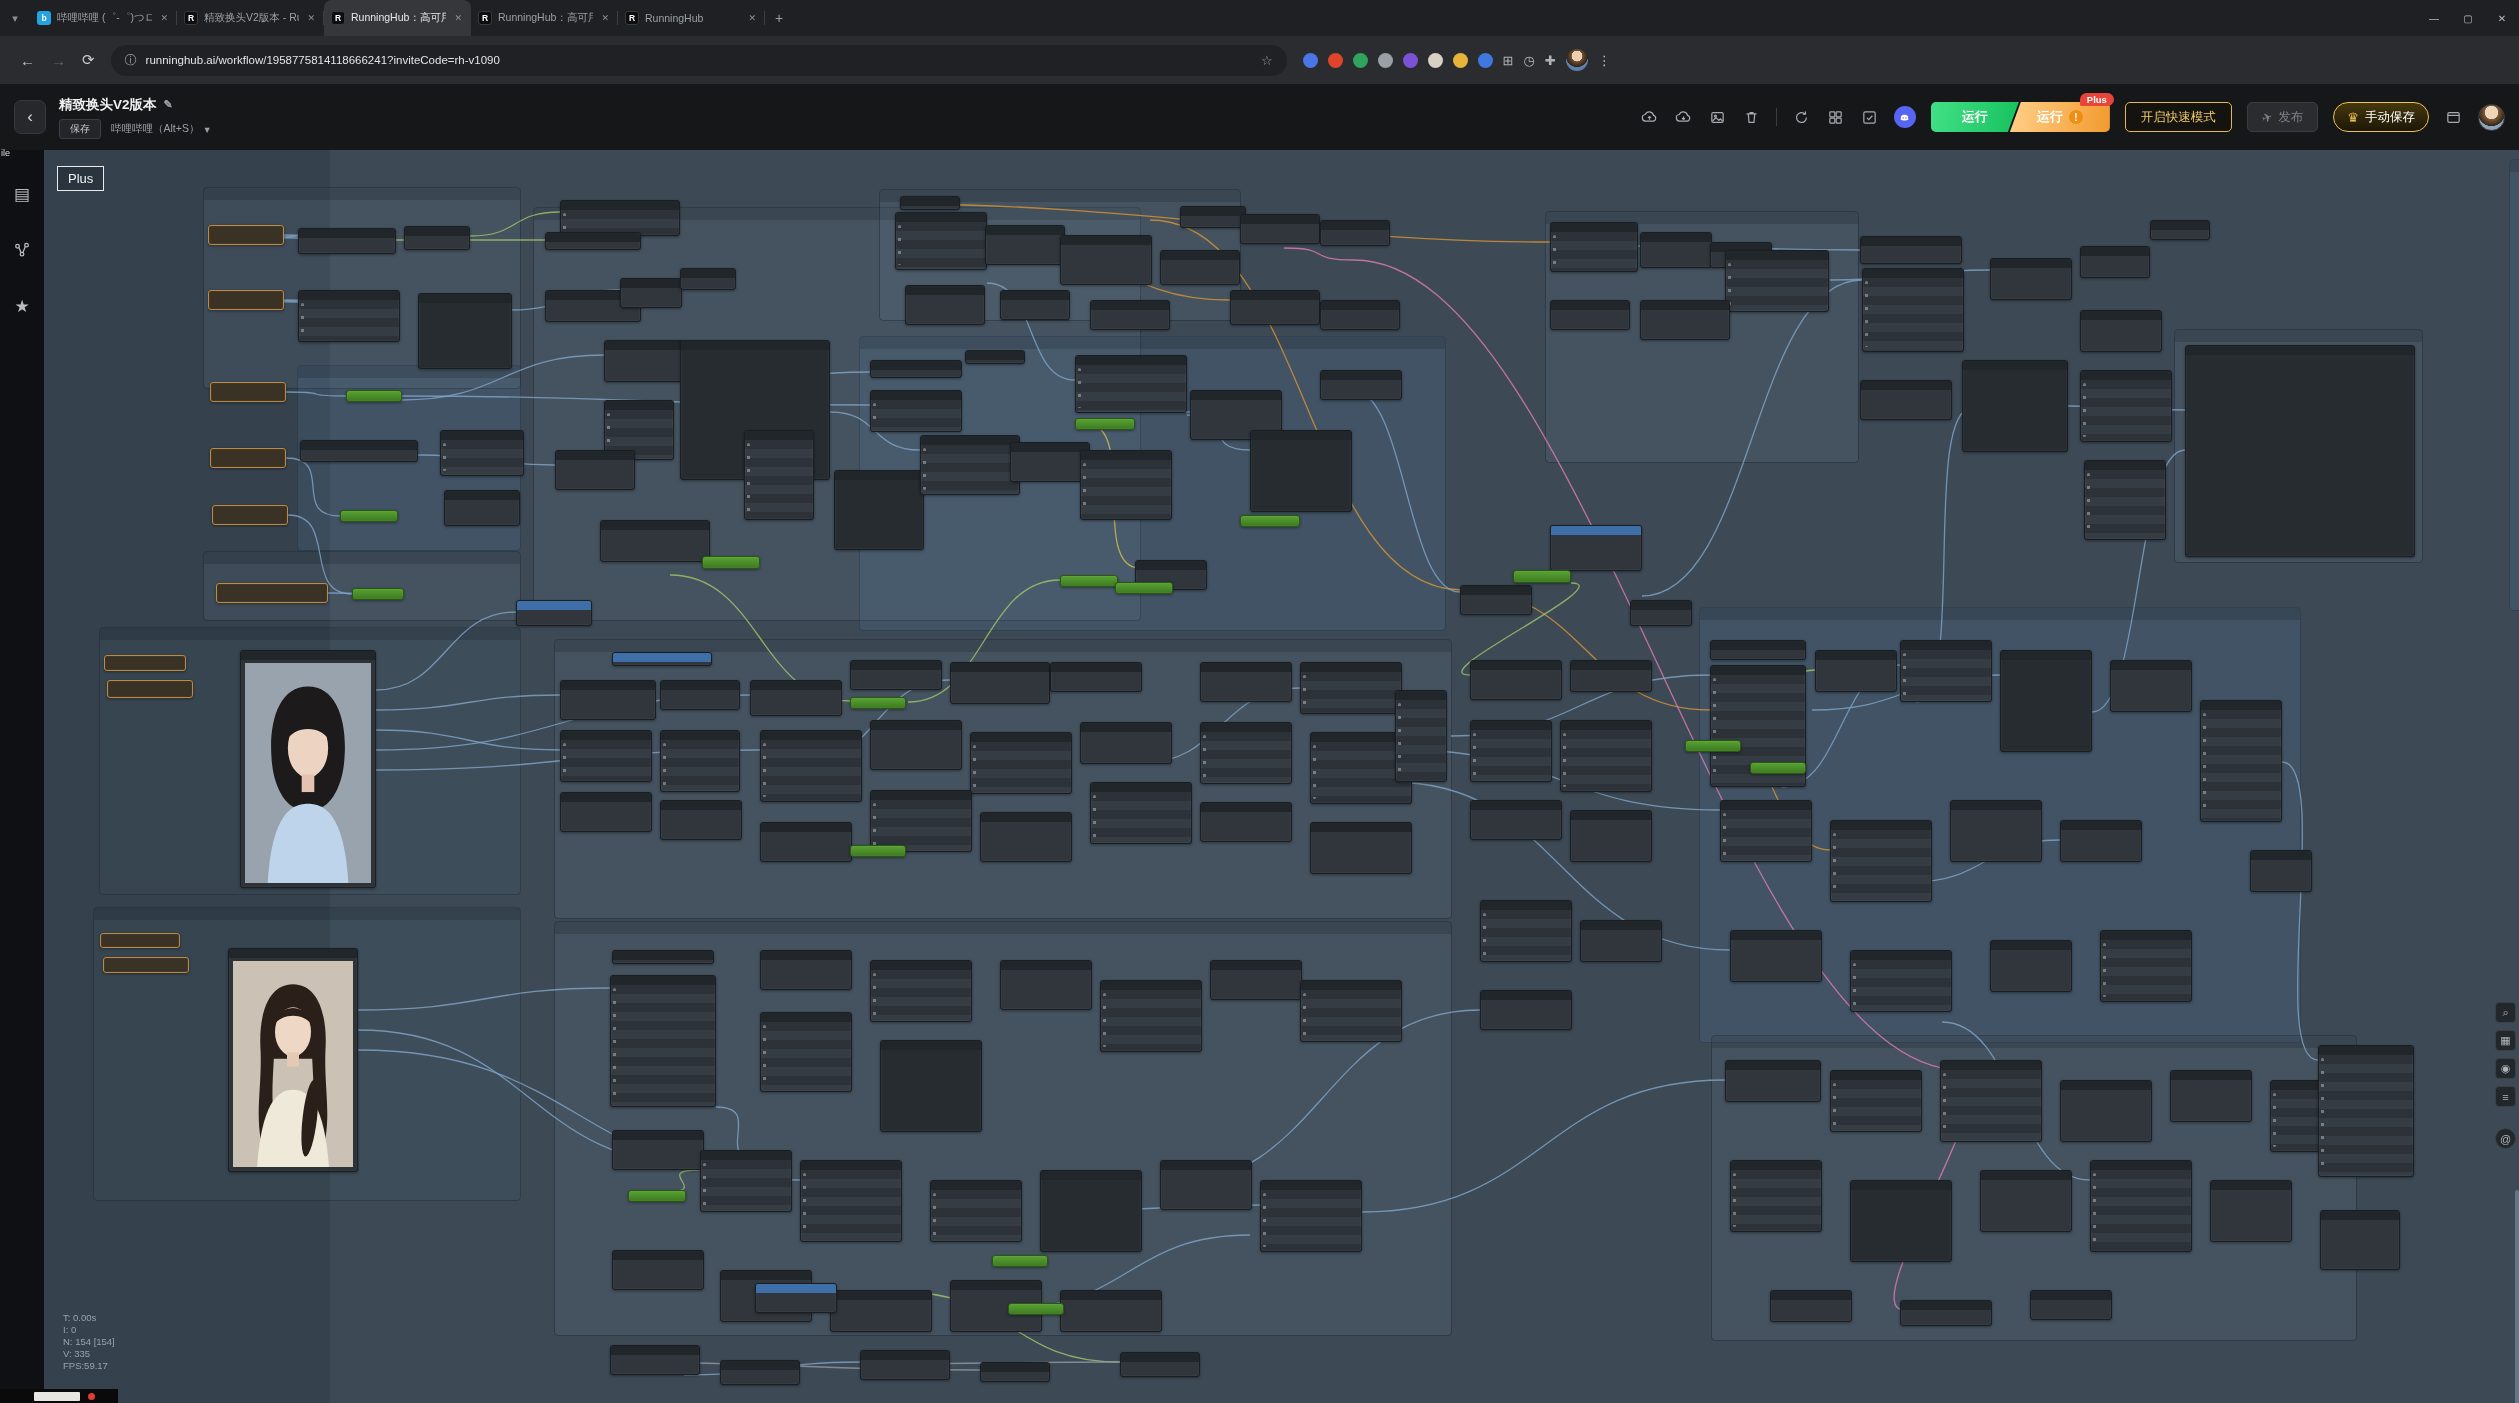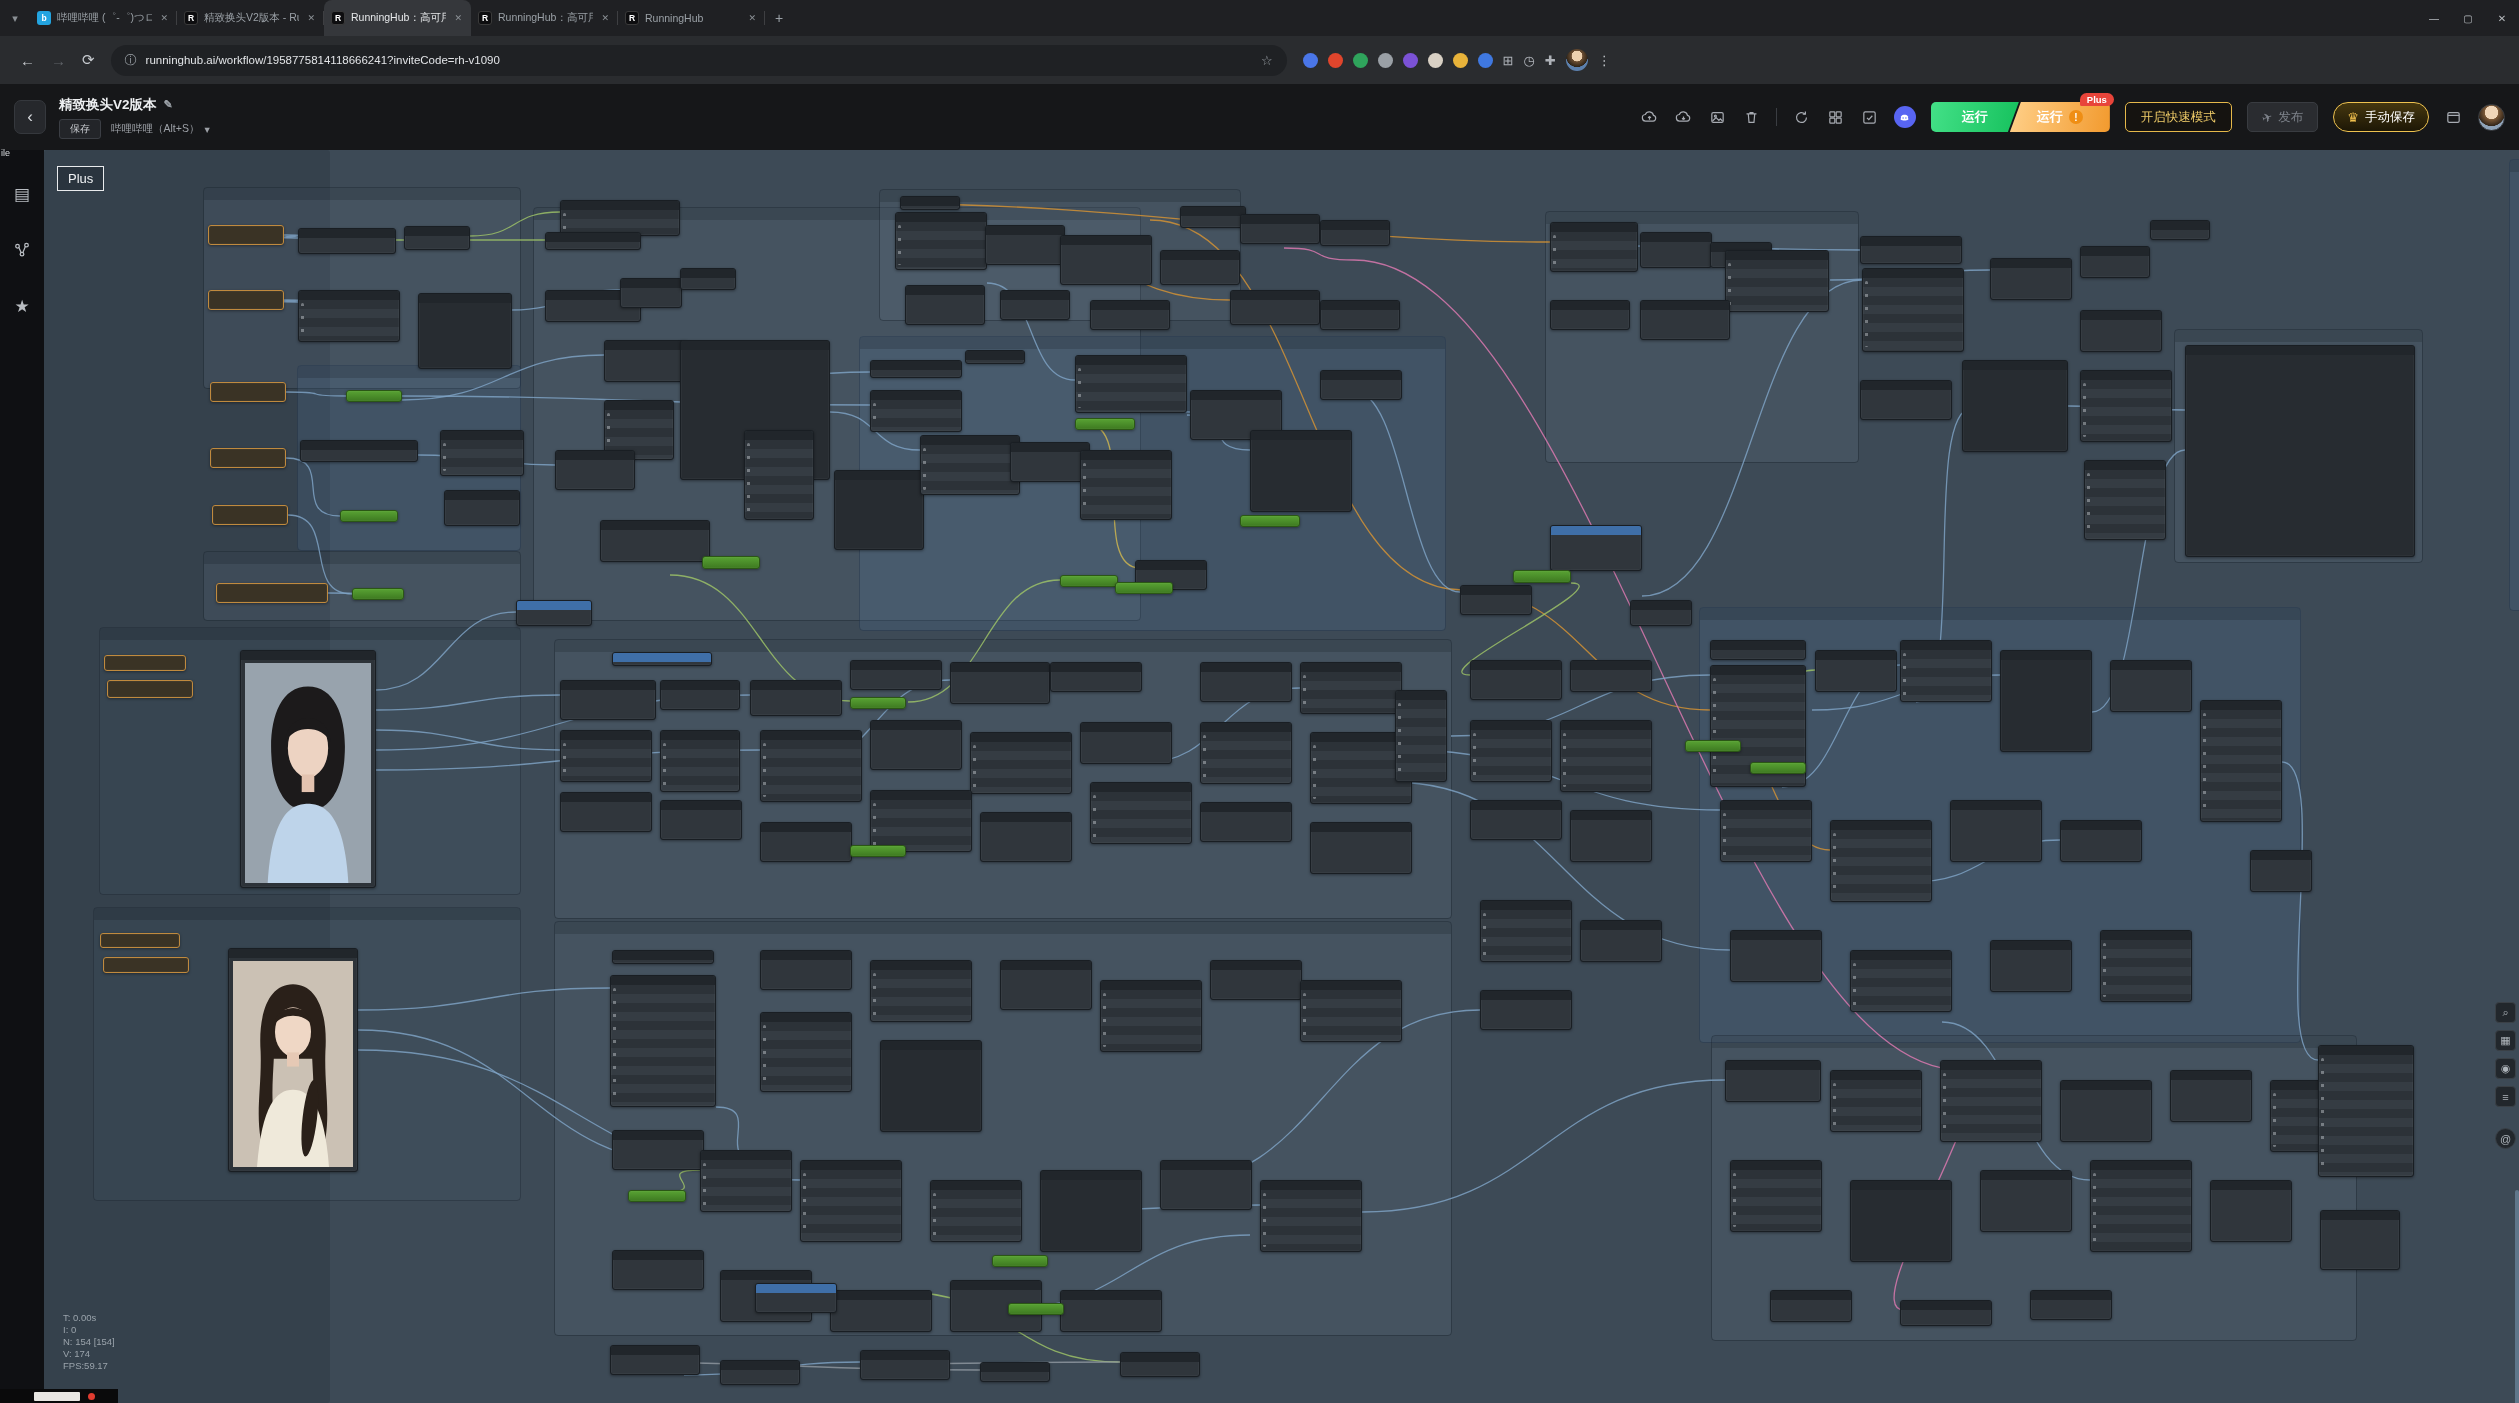--- a/index.html
+++ b/index.html
@@ -281,21 +281,21 @@
     </span>
   <span class="ric">★</span>
 </div>
 
 <div class="canvas" id="canvas">
   <div class="idle-badge">Plus</div>
   <div class="stats" id="stats">
       <div class="">T: 0.00s</div>
       <div class="">I: 0</div>
       <div class="">N: 154 [154]</div>
-      <div class="">V: 174</div>
+      <div class="">V: 335</div>
       <div class="">FPS:59.17</div>
     </div>
   <div class="mini-tools" id="mini-tools">
       <div class="mt">⌕</div>
       <div class="mt">▦</div>
       <div class="mt">◉</div>
       <div class="mt">≡</div>
       <div class="mt mt-at">@</div>
     </div>
   <div class="right-scroll"></div>

